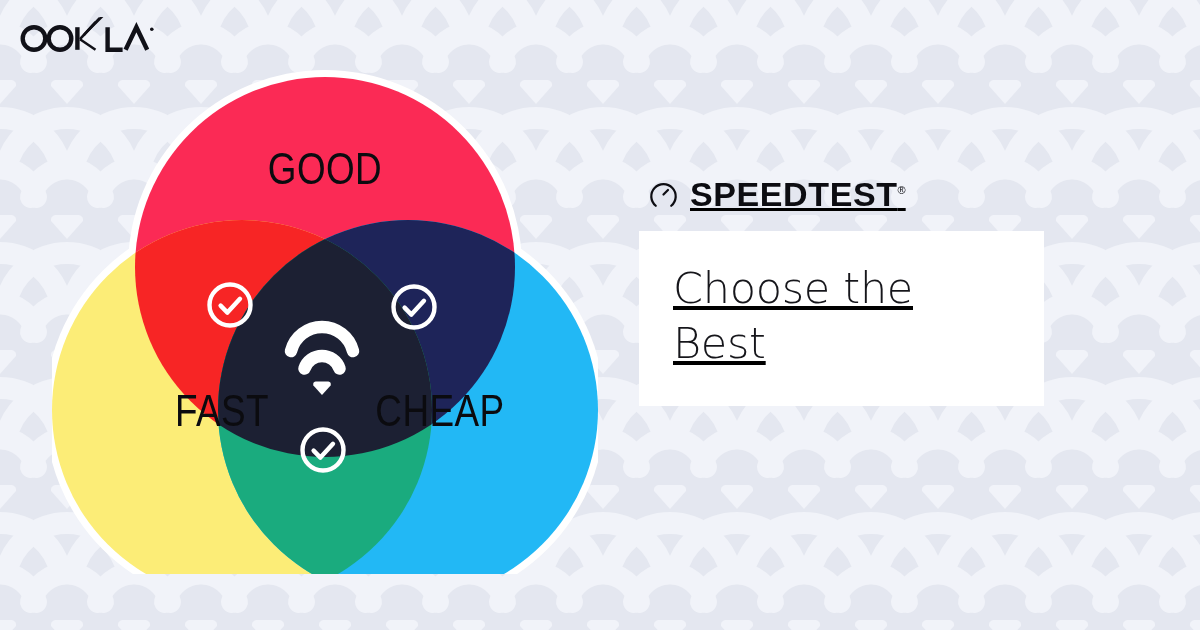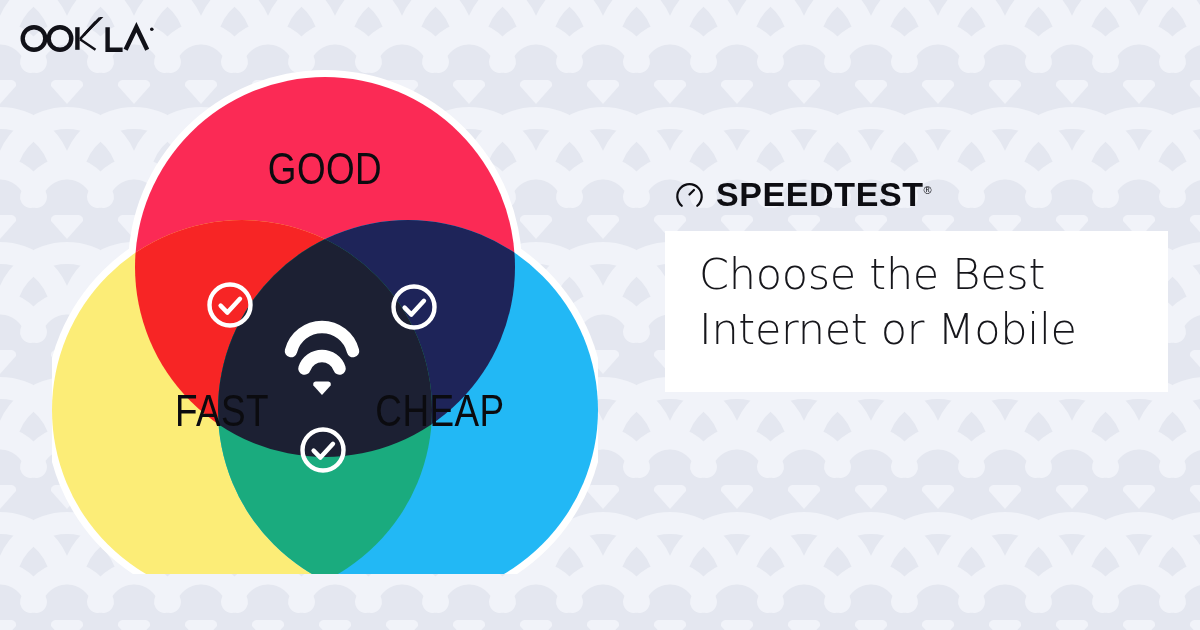--- a/index.html
+++ b/index.html
@@ -40,22 +40,23 @@
   .venn-label {
     font-family: "Liberation Sans Narrow", "Liberation Sans", sans-serif;
     font-weight: 400;
     fill: #0b0b0f;
     letter-spacing: 0.5px;
   }
 
   
   #right-col {
     position: absolute;
-    left: 665px; top: 174px;
+    left: 639px; top: 174px;
     width: 490px;
+    text-decoration: underline;
   }
   #speedtest-logo {
     display: flex;
     align-items: center;
     height: 40px;
     margin-bottom: 17px;
     padding-left: 9px;
   }
   #speedtest-logo .st-gauge {
     width: 31px; height: 31px;
@@ -73,22 +74,22 @@
   }
   #speedtest-logo .st-word .st-reg {
     font-size: 11px;
     vertical-align: 12px;
     font-weight: normal;
     letter-spacing: 0;
   }
 
   #headline-card {
     background: #ffffff;
-    width: 503px;
-    padding: 16px 34px 34px 34px;
+    width: 405px;
+    padding: 30px 34px 34px 34px;
     box-sizing: border-box;
   }
   #headline-card .headline {
     font-family: "DejaVu Sans", sans-serif;
     font-weight: 300;
     font-size: 43px;
     line-height: 1.29;
     color: #16161b;
     letter-spacing: -0.3px;
   }
@@ -221,19 +222,18 @@
         <path d="M 16 16 L 20.6 11.4" fill="none" stroke="#0d0d12" stroke-width="2.3" stroke-linecap="round"></path>
       </svg>
       <div class="st-word">
         <span>SPEEDTEST</span><span class="st-reg">®</span>
       </div>
     </div>
 
     <div id="headline-card">
       <div class="headline">
         <span>Choose the Best</span>
-        <span>Internet or Mobile</span>
       </div>
     </div>
 
   </div>
 
 </div>
 
 </body></html>

